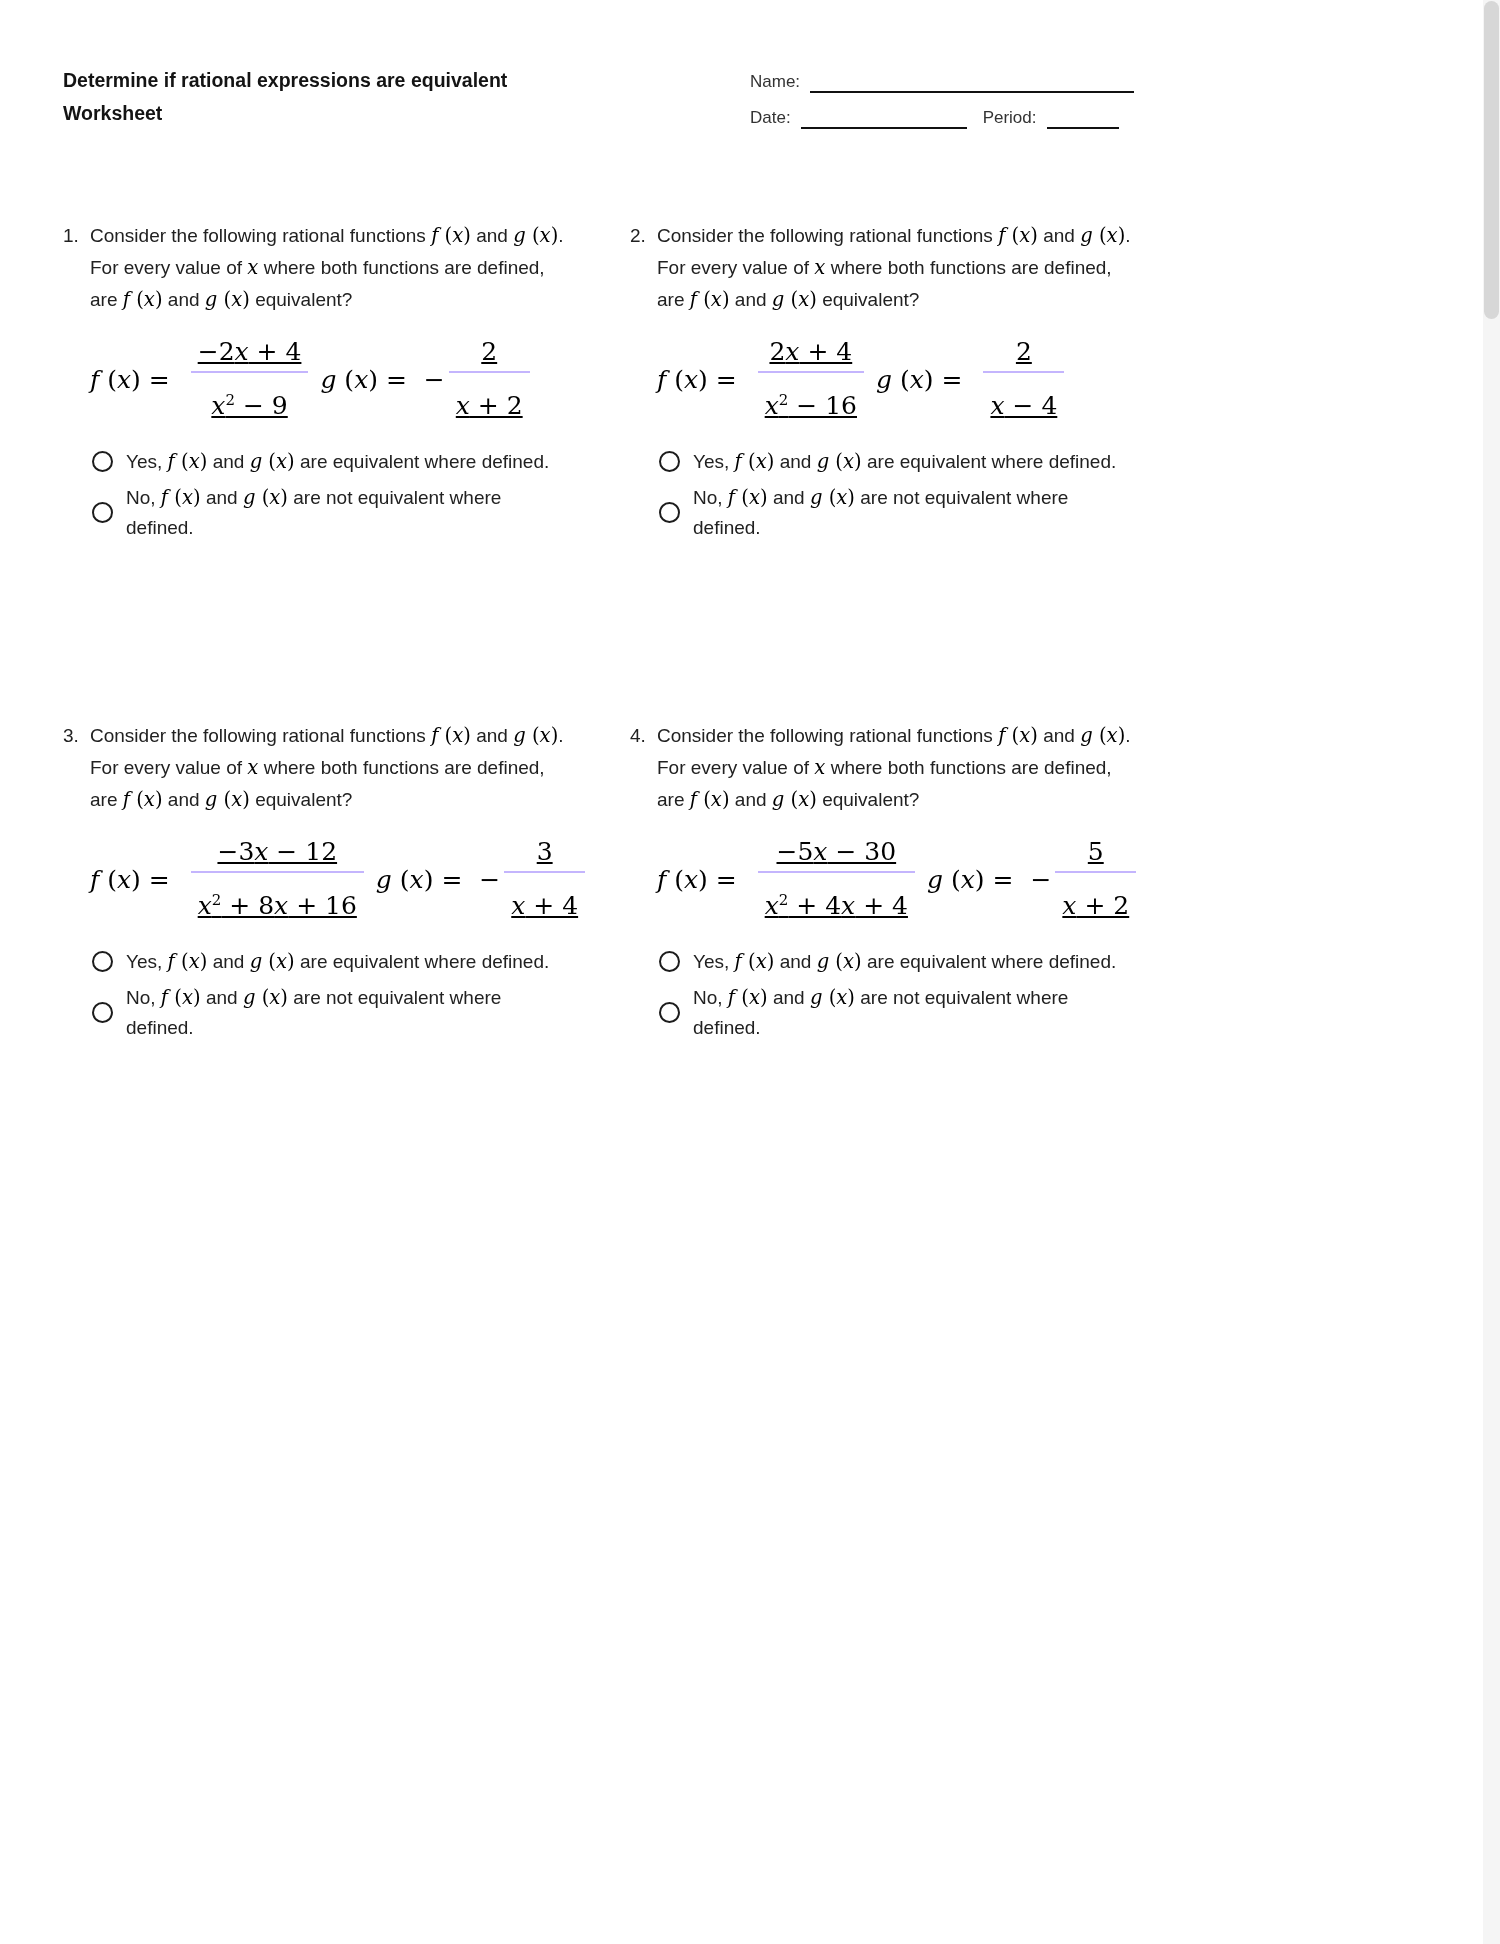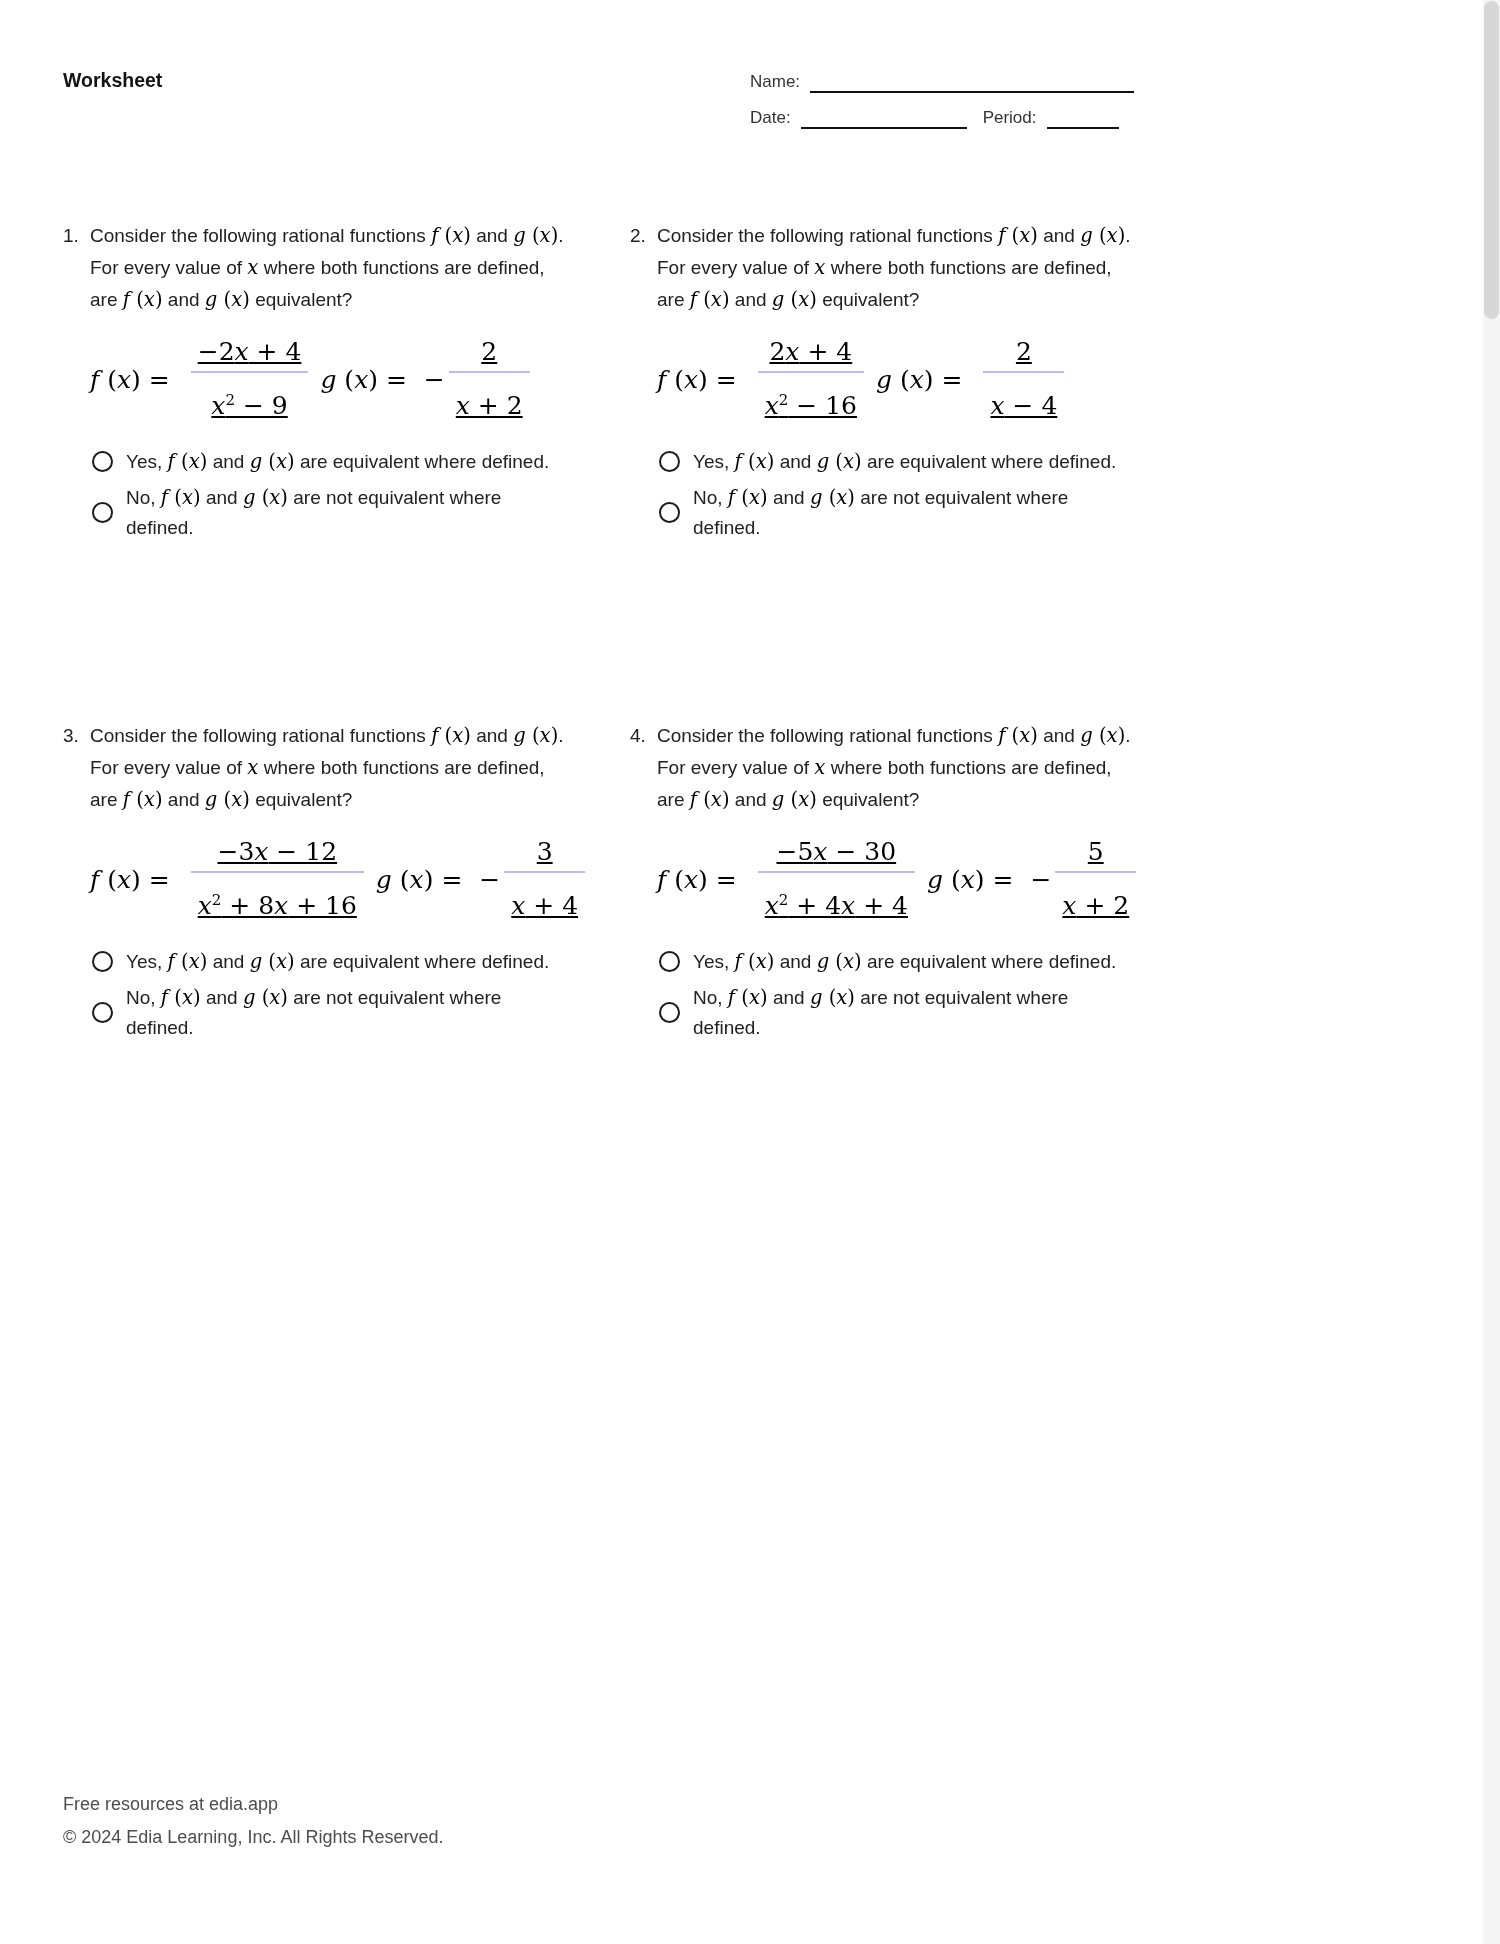--- a/index.html
+++ b/index.html
@@ -53,20 +53,21 @@
   
   .sb-track { position:absolute; right:0; top:0; width:17px; height:1944px; background:#f5f5f5; }
   .sb-thumb { position:absolute; right:1px; top:1px; width:15px; height:318px; border-radius:8px; background:#d7d7d7; }
 </style>
 </head>
 <body>
 
 <div class="page">
 
   <div class="title">
+    <div>Determine if rational expressions are equivalent</div>
     <div>Worksheet</div>
   </div>
 
   <div class="fields">
     <div class="frow">
       <span class="flabel">Name:</span>
       <span class="fline name"></span>
     </div>
     <div class="frow">
       <span class="flabel">Date:</span>
@@ -212,22 +213,18 @@
           <span class="olabel">Yes, <span class="m"><i class="v">f</i> (<i class="v">x</i>)</span> and <span class="m"><i class="v">g</i> (<i class="v">x</i>)</span> are equivalent where defined.</span>
         </div>
         <div class="option">
           <span class="radio"></span>
           <span class="olabel">No, <span class="m"><i class="v">f</i> (<i class="v">x</i>)</span> and <span class="m"><i class="v">g</i> (<i class="v">x</i>)</span> are not equivalent where defined.</span>
         </div>
       </div>
     </div>
   </div>
 
-  <div class="footer">
-    <div>Free resources at edia.app</div>
-    <div>© 2024 Edia Learning, Inc. All Rights Reserved.</div>
-  </div>
 
   <div class="sb-track">
     <div class="sb-thumb"></div>
   </div>
 
 </div>
 
 </body></html>

